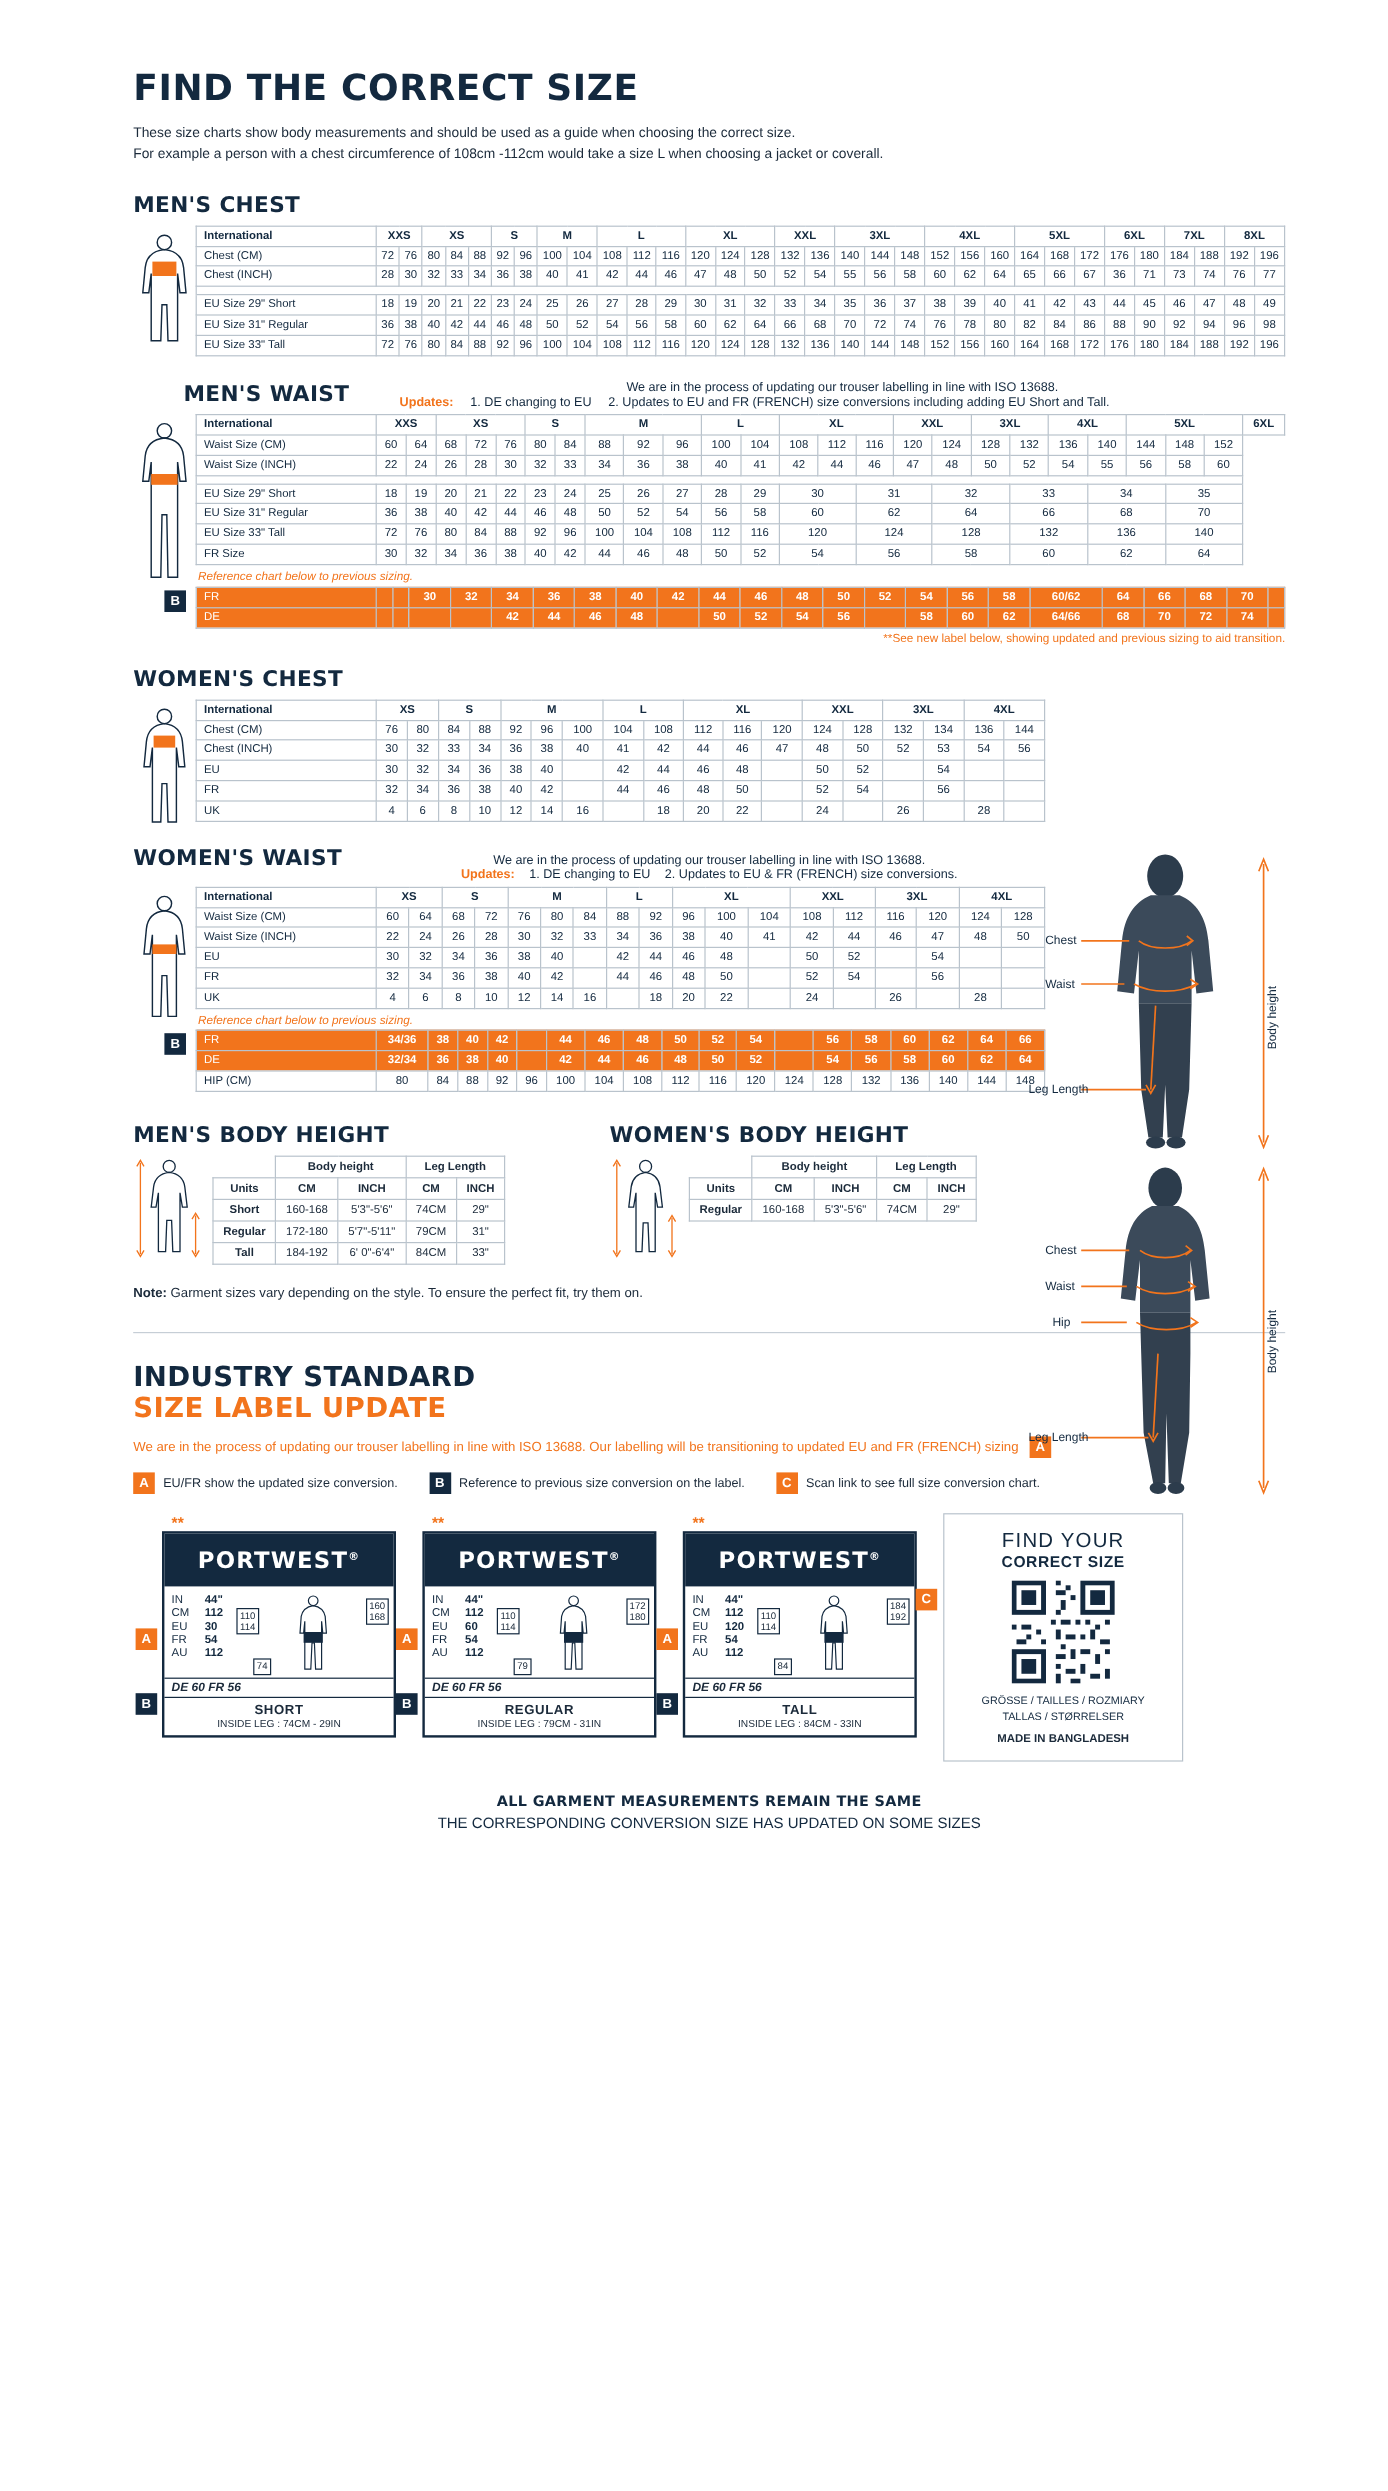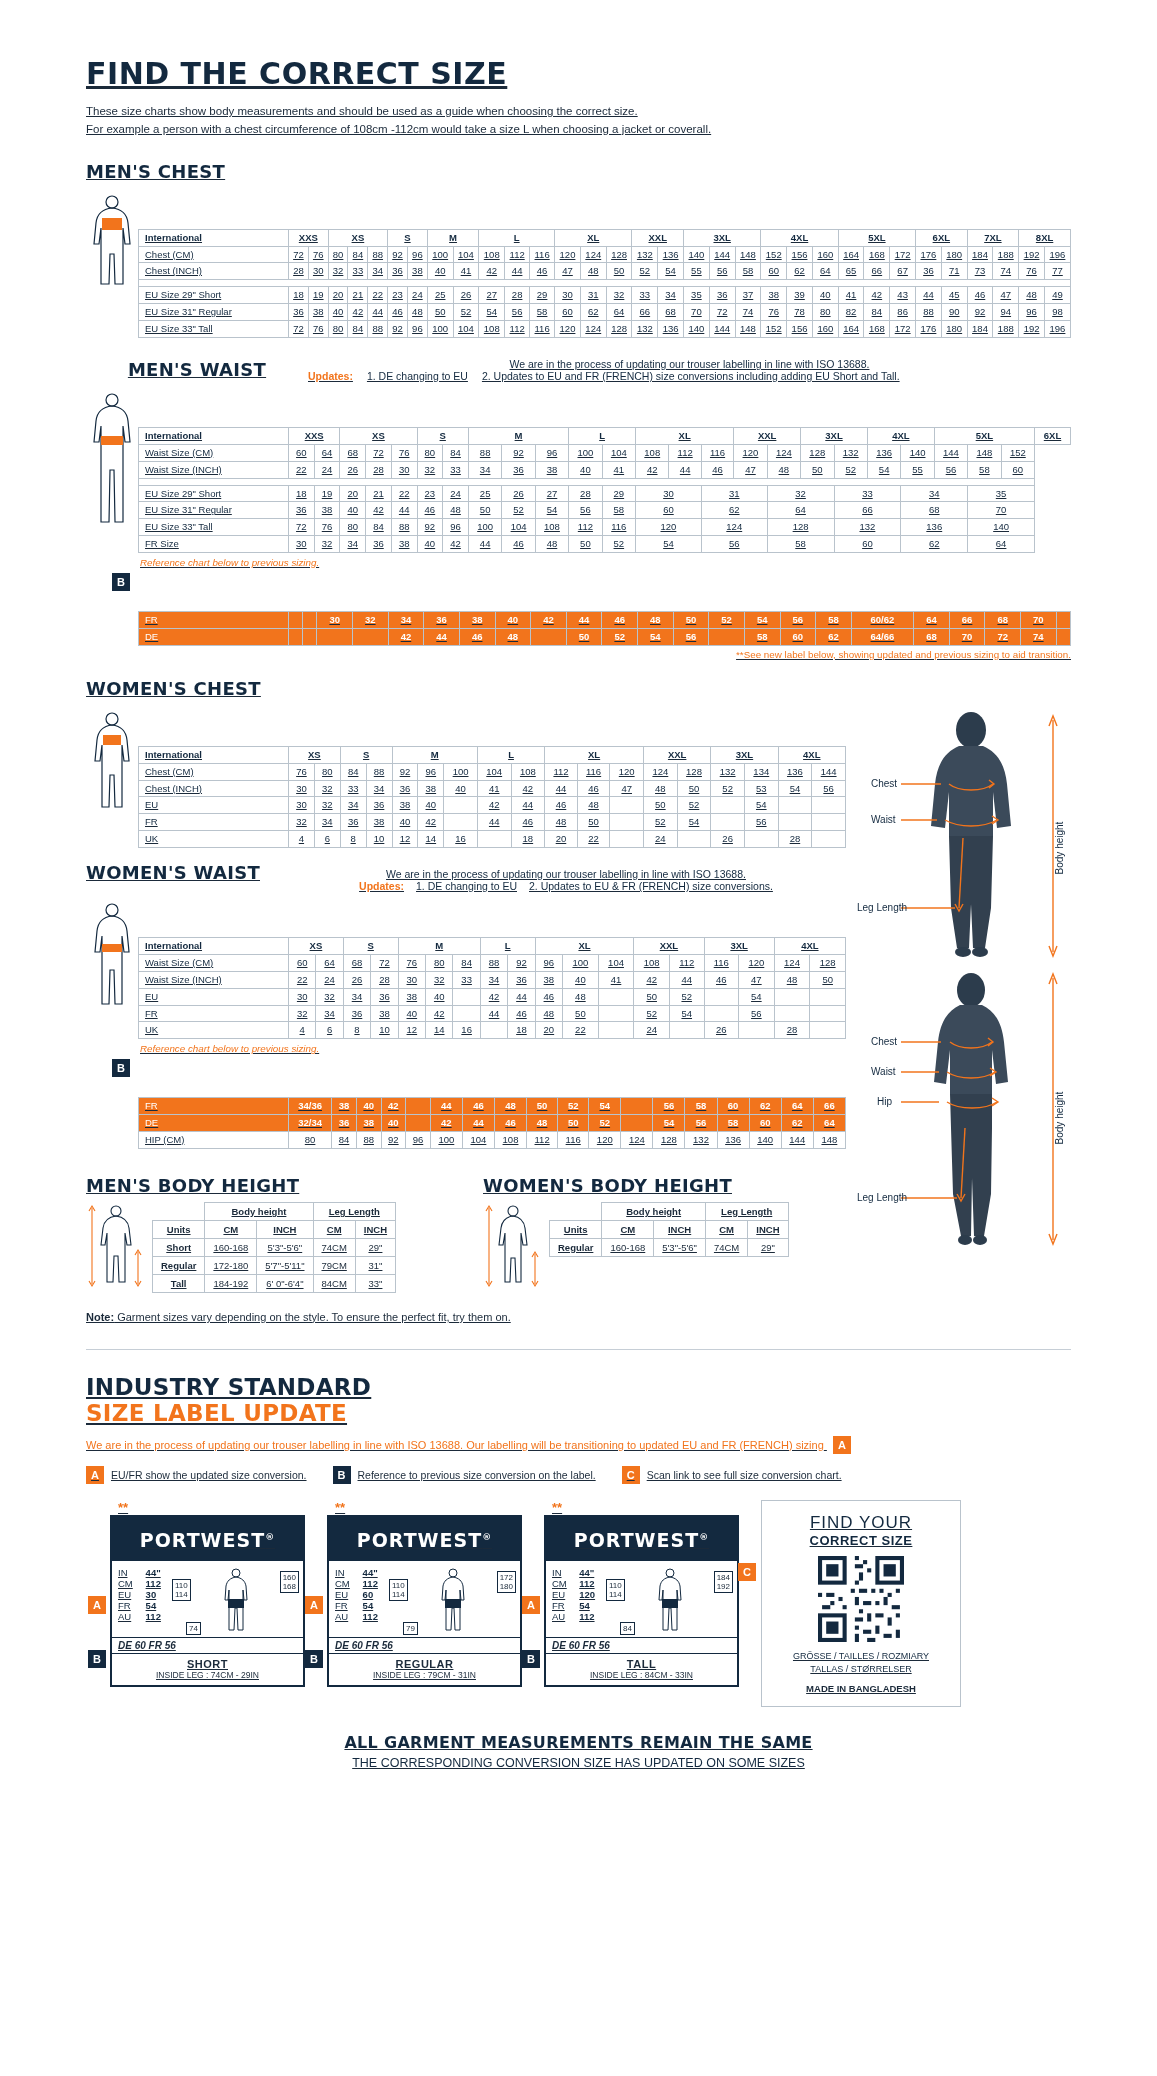--- a/index.html
+++ b/index.html
@@ -5,21 +5,21 @@
   * { box-sizing: border-box; }
   html, body { margin:0; padding:0; }
   body {
     width: 1157px;
     background: #ffffff;
     font-family: "Liberation Sans", sans-serif;
     color: #1b2a3a;
     -webkit-font-smoothing: antialiased;
   }
   .page { position: relative; width: 1157px; min-height: 2076px; padding: 0; }
-  .inner { padding: 56px 86px 30px 86px; text-decoration: underline; }
+  .inner { padding: 56px 86px 30px 111px; }
 
   h1.main-title {
     font-size: 30px;
     letter-spacing: 0.5px;
     font-weight: bold;
     color: #13293f;
     margin: 0 0 12px 0;
     font-family: "DejaVu Sans", sans-serif;
   }
   .intro { font-size: 11.5px; line-height: 1.55; color: #1b2a3a; margin-bottom: 22px; }
@@ -36,21 +36,20 @@
   
   .block { display: flex; align-items: flex-start; gap: 0; }
   .figure-col { width: 52px; flex: 0 0 52px; padding-top: 4px; }
   .table-col { flex: 1 1 auto; }
 
   table.sz {
     border-collapse: collapse;
     width: 100%;
     font-size: 9.5px;
     color: #13293f;
-    margin-top: 41px;
   }
   table.sz th, table.sz td {
     border: 1px solid #b9c3cc;
     padding: 2px 3px;
     text-align: center;
     line-height: 1.25;
     white-space: nowrap;
   }
   table.sz th.lbl, table.sz td.lbl {
     text-align: left;
@@ -111,21 +110,21 @@
   .lb-foot .big { font-size: 11px; font-weight:bold; letter-spacing:0.5px; }
   .lb-foot .small { font-size: 8.5px; }
   .badge-left { position:absolute; left:-22px; }
 
   .qr-card { width: 200px; border: 1px solid #b9c3cc; padding: 12px 10px; text-align:center; position:relative;}
   .qr-title1 { font-size: 17px; color:#13293f; letter-spacing:1px; }
   .qr-title2 { font-size: 13px; color:#13293f; font-weight:bold; letter-spacing:0.5px; margin-bottom:8px;}
   .qr-sub { font-size: 9px; color:#13293f; line-height:1.5; margin-top:8px;}
   .qr-made { font-size: 9.5px; font-weight:bold; margin-top:6px; }
 
-  .closing1 { text-align:center; font-size: 16px; font-weight:bold; color:#13293f; margin-top: 26px; letter-spacing:0.3px; font-family:"DejaVu Sans", sans-serif;}
+  .closing1 { text-align:center; font-size: 12px; font-weight:bold; color:#13293f; margin-top: 26px; letter-spacing:0.3px; font-family:"DejaVu Sans", sans-serif;}
   .closing2 { text-align:center; font-size: 12.5px; color:#13293f; margin-top:4px; }
 
   
   .models { position:absolute; right: 86px; top: 708px; width: 230px; }
   table.bh { border-collapse:collapse; font-size: 9.5px; }
   table.bh th, table.bh td { border:1px solid #b9c3cc; padding: 3px 8px; text-align:center; white-space:nowrap;}
   table.bh th { font-weight:bold; }
 
   svg { display:block; }
 </style>

